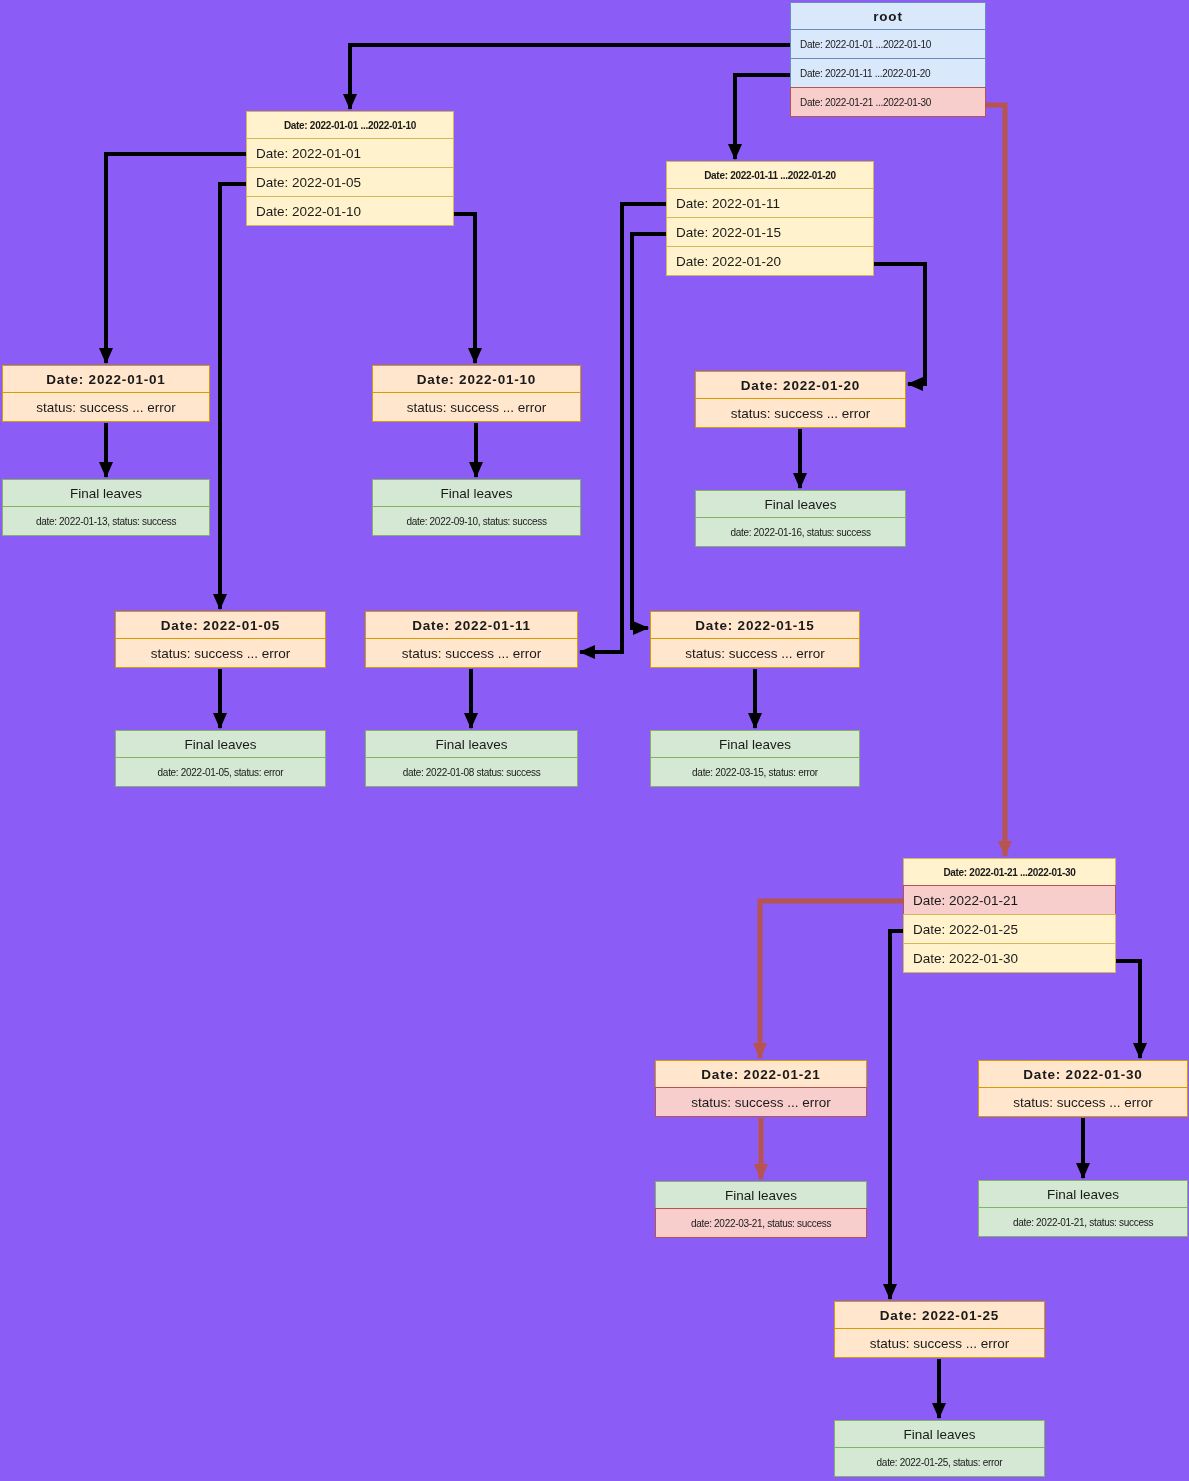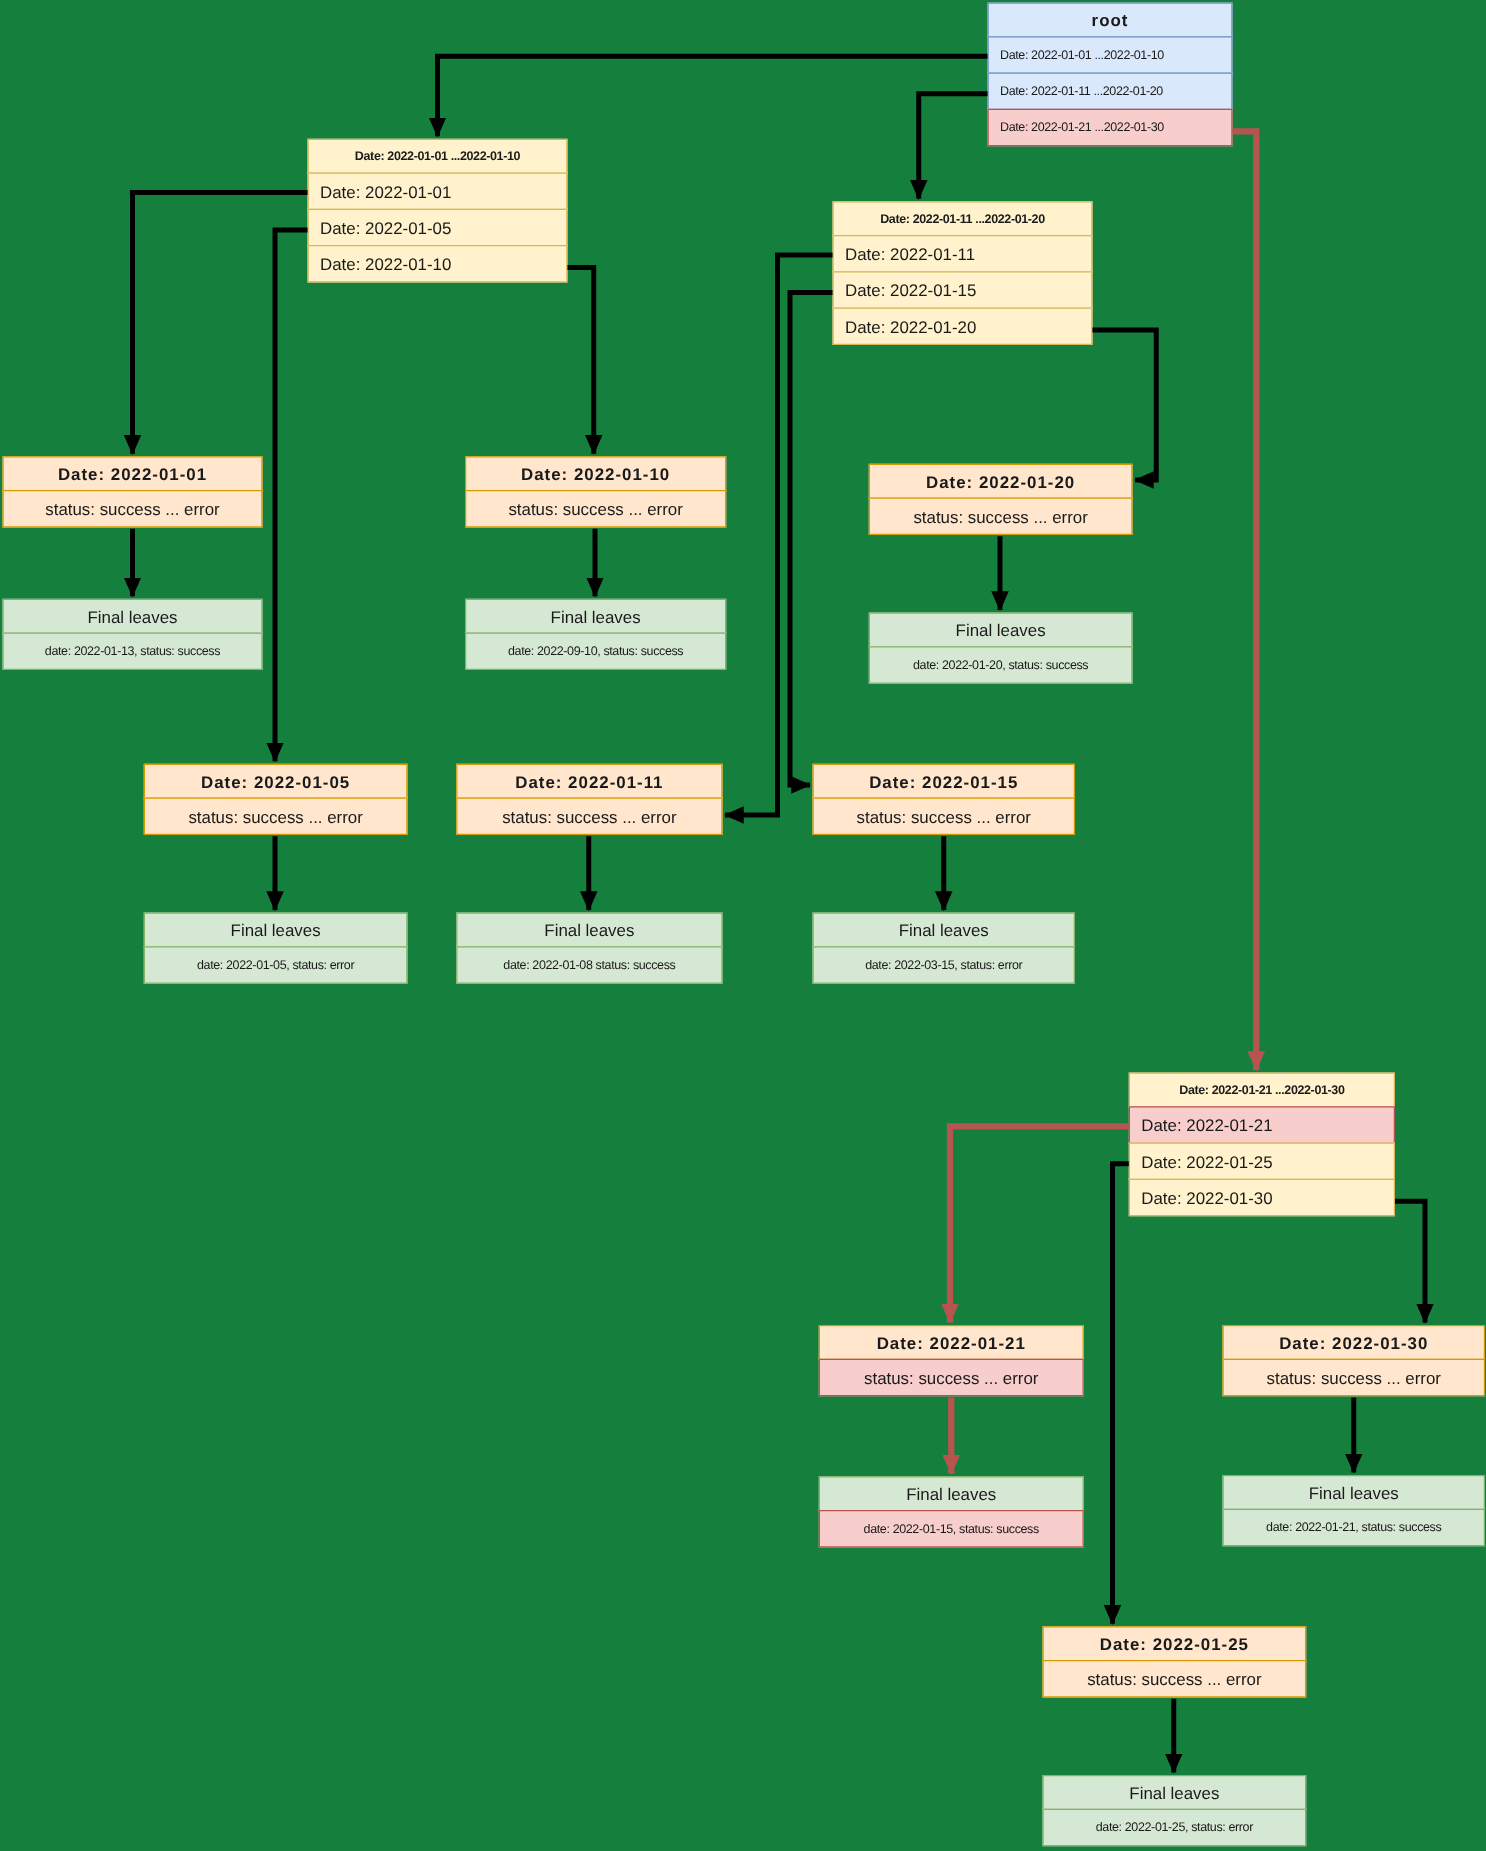--- a/index.html
+++ b/index.html
@@ -1,19 +1,19 @@
 <!DOCTYPE html>
 <html><head>
 <meta charset="utf-8">
 <style>
   html,body{margin:0;padding:0;background:#ffffff;}
   #canvas{
     position:relative;
     width:1189px;height:1481px;
-    background:#15803d;
+    background:#8b5cf6;
     font-family:"Liberation Sans","DejaVu Sans",sans-serif;
     color:#1a1a1a;
   }
   .node{position:absolute;}
   .cell{
     box-sizing:border-box;
     border:1px solid #999;
     font-size:13.5px;
     text-align:center;
     white-space:nowrap;
@@ -82,21 +82,21 @@
   <div class="node" style="left:2px;top:479px;width:208px;">
     <div class="cell hdr f-green">Final leaves</div>
     <div class="cell row f-green long">date: 2022-01-13, status: success</div>
   </div>
   <div class="node" style="left:372px;top:479px;width:209px;">
     <div class="cell hdr f-green">Final leaves</div>
     <div class="cell row f-green long">date: 2022-09-10, status: success</div>
   </div>
   <div class="node" style="left:695px;top:490px;width:211px;">
     <div class="cell hdr f-green">Final leaves</div>
-    <div class="cell row f-green long">date: 2022-01-20, status: success</div>
+    <div class="cell row f-green long">date: 2022-01-16, status: success</div>
   </div>
 
   <div class="node" style="left:115px;top:611px;width:211px;">
     <div class="cell hdr f-orange b sp">Date: 2022-01-05</div>
     <div class="cell row f-orange">status: success ... error</div>
   </div>
   <div class="node" style="left:365px;top:611px;width:213px;">
     <div class="cell hdr f-orange b sp">Date: 2022-01-11</div>
     <div class="cell row f-orange">status: success ... error</div>
   </div>
@@ -126,21 +126,21 @@
     <div class="cell hdr f-orange b sp">Date: 2022-01-30</div>
     <div class="cell row f-orange">status: success ... error</div>
   </div>
   <div class="node" style="left:834px;top:1301px;width:211px;">
     <div class="cell hdr f-orange b sp">Date: 2022-01-25</div>
     <div class="cell row f-orange">status: success ... error</div>
   </div>
 
   <div class="node" style="left:655px;top:1181px;width:212px;">
     <div class="cell hdr f-green">Final leaves</div>
-    <div class="cell row f-red long">date: 2022-01-15, status: success</div>
+    <div class="cell row f-red long">date: 2022-03-21, status: success</div>
   </div>
   <div class="node" style="left:978px;top:1180px;width:210px;">
     <div class="cell hdr f-green">Final leaves</div>
     <div class="cell row f-green long">date: 2022-01-21, status: success</div>
   </div>
   <div class="node" style="left:834px;top:1420px;width:211px;">
     <div class="cell hdr f-green">Final leaves</div>
     <div class="cell row f-green long">date: 2022-01-25, status: error</div>
   </div>
 

